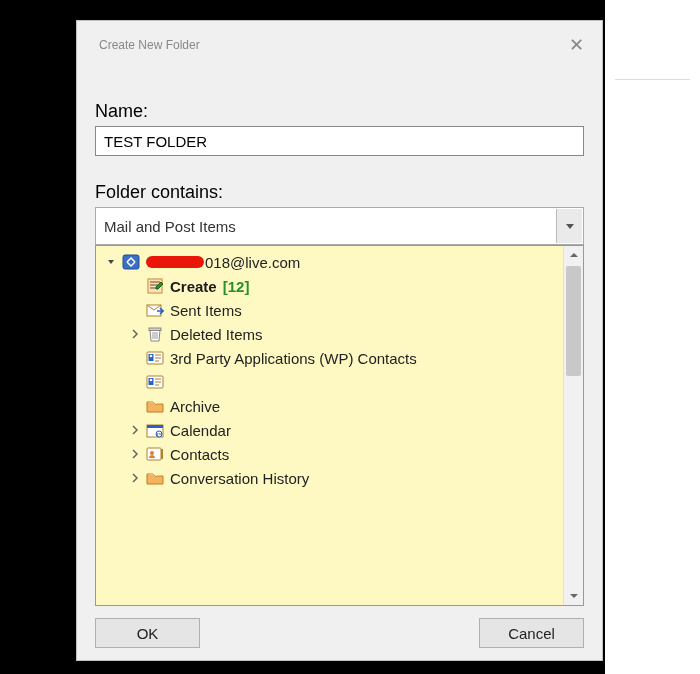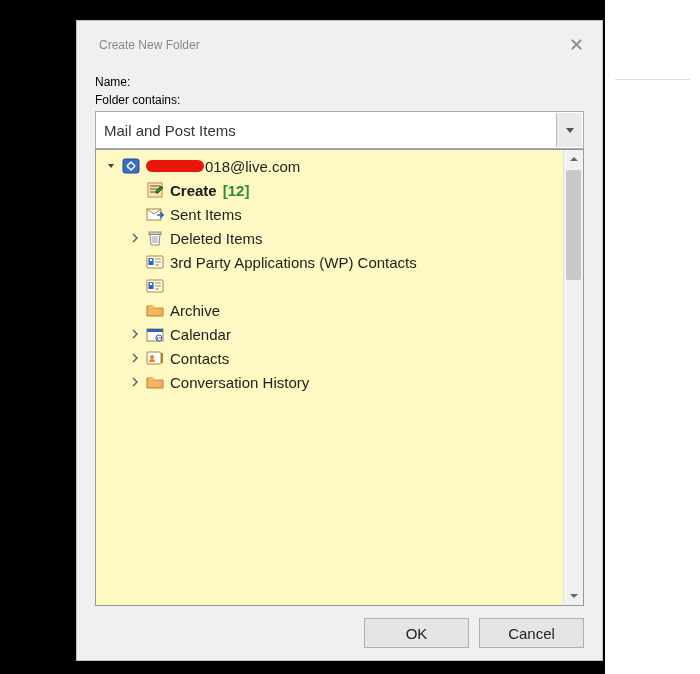--- a/index.html
+++ b/index.html
@@ -32,22 +32,22 @@
     .title { color: #888; font-size: 12px; }
     .close { color: #888; font-size: 18px; font-weight: 300; cursor: pointer; }
     .content {
       padding: 6px 18px 12px 18px;
       display: flex;
       flex-direction: column;
       flex: 1;
     }
     .label {
       color: #000;
-      font-size: 12px;
-      margin-top: 0;
+      font-size: 18px;
+      margin-top: 26px;
       margin-bottom: 4px;
     }
     .textinput {
       width: 100%;
       height: 30px;
       border: 1px solid #888;
       background: #fff;
       padding: 4px 8px;
       font-family: inherit;
       font-size: 15px;
@@ -171,21 +171,21 @@
       width: 58px;
       height: 12px;
       border-radius: 6px;
       margin-right: 1px;
       vertical-align: middle;
     }
     .ind-0 { padding-left: 6px; }
     .ind-1 { padding-left: 30px; }
     .btns {
       display: flex;
-      justify-content: flex-end;
+      justify-content: space-between;
       gap: 10px;
       padding-top: 2px;
     }
     .dlgbtn {
       width: 105px;
       height: 30px;
       border: 1px solid #b0b0b0;
       background: #e5e5e5;
       font-family: inherit;
       font-size: 15px;
@@ -217,20 +217,21 @@
   </div>
 
 <div class="dialog">
   <div class="titlebar">
     <div class="title">Create New Folder</div>
     <div class="close">✕</div>
   </div>
 
   <div class="content">
     <div class="label">Name:</div>
+    <input class="textinput" type="text" value="TEST FOLDER" style="">
 
     <div class="label">Folder contains:</div>
     <div class="select-wrap">
       <span>Mail and Post Items</span>
       <div class="select-btn">
         <div class="chev-down"></div>
       </div>
     </div>
 
 

